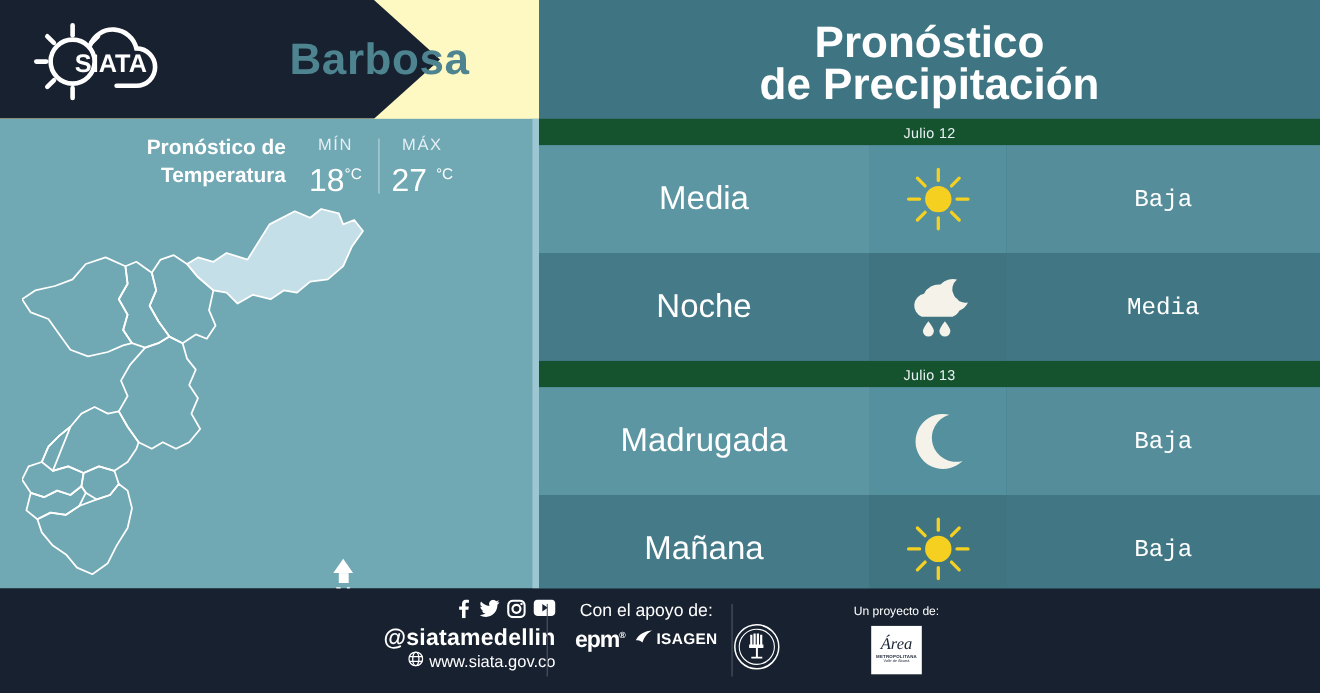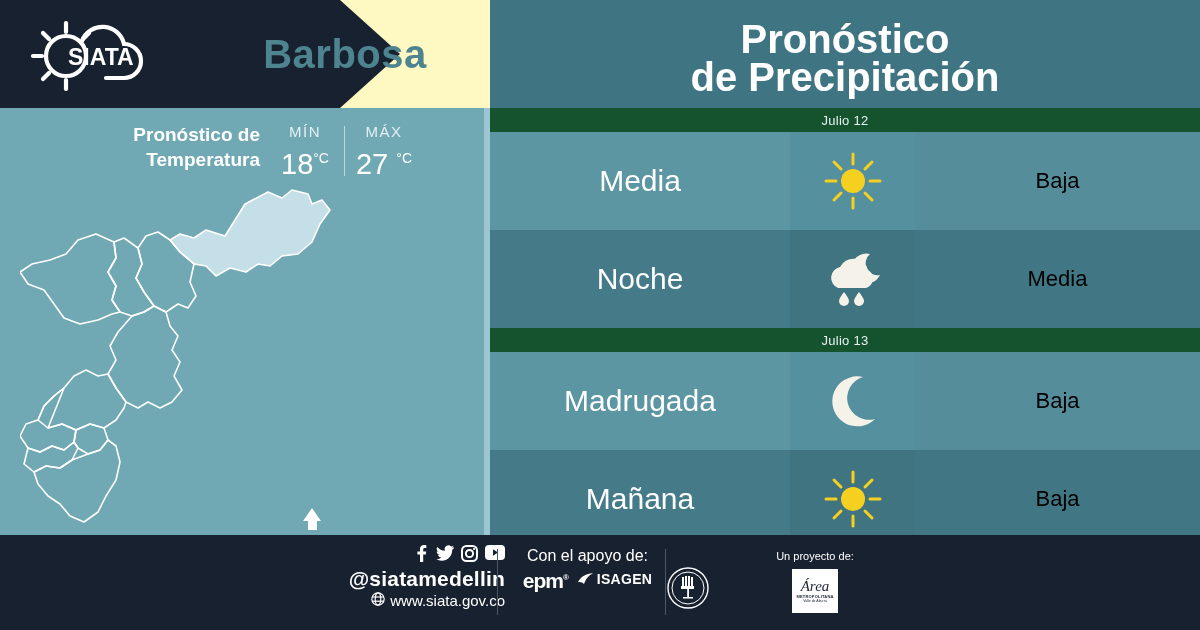--- a/index.html
+++ b/index.html
@@ -59,21 +59,21 @@
   .frow.light .cell-label{background:#5d96a3;}
   .frow.light .cell-icon{background:#54909e;}
   .frow.light .cell-prob{background:#558d9b;}
   .frow.dark .cell-label{background:#457b89;}
   .frow.dark .cell-icon{background:#3f7480;}
   .frow.dark .cell-prob{background:#417784;}
   .cell-label{width:300px;display:flex;align-items:center;justify-content:center;
     color:#ffffff;font-size:30px;}
   .cell-icon{width:125px;display:flex;align-items:center;justify-content:center;}
   .cell-prob{width:285px;display:flex;align-items:center;justify-content:center;
-    color:#000000;font-size:22px;}
+    color:#ffffff;font-size:22px;font-family:Liberation Mono, monospace;}
 
   
   .footer{position:absolute;left:0;top:535px;width:1200px;height:95px;background:#18212f;}
   .social-block{position:absolute;left:330px;top:10px;width:175px;color:#ffffff;text-align:right;}
   .social-icons{display:flex;justify-content:flex-end;gap:7px;margin-bottom:1px;}
   .handle{font-size:21px;font-weight:bold;line-height:24px;letter-spacing:.2px;}
   .website{font-size:15px;line-height:20px;display:flex;align-items:center;justify-content:flex-end;gap:5px;}
   .fdiv{position:absolute;top:14px;width:1px;height:66px;background:#4c5866;}
   .support-block{position:absolute;left:515px;top:14px;width:145px;text-align:center;color:#ffffff;}
   .support-cap{font-size:16px;line-height:14px;margin-bottom:4px;}

